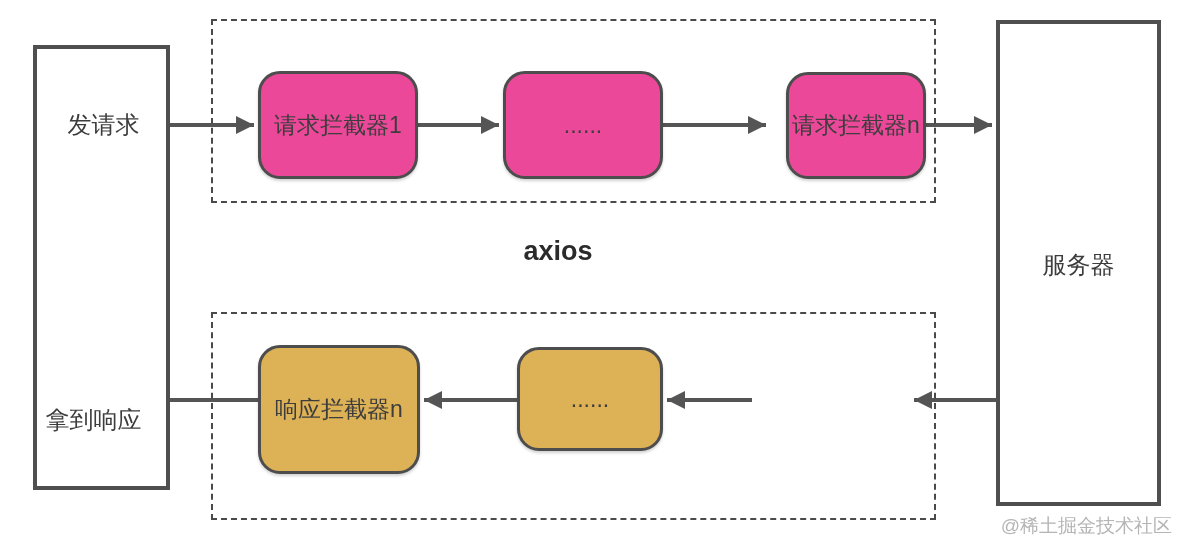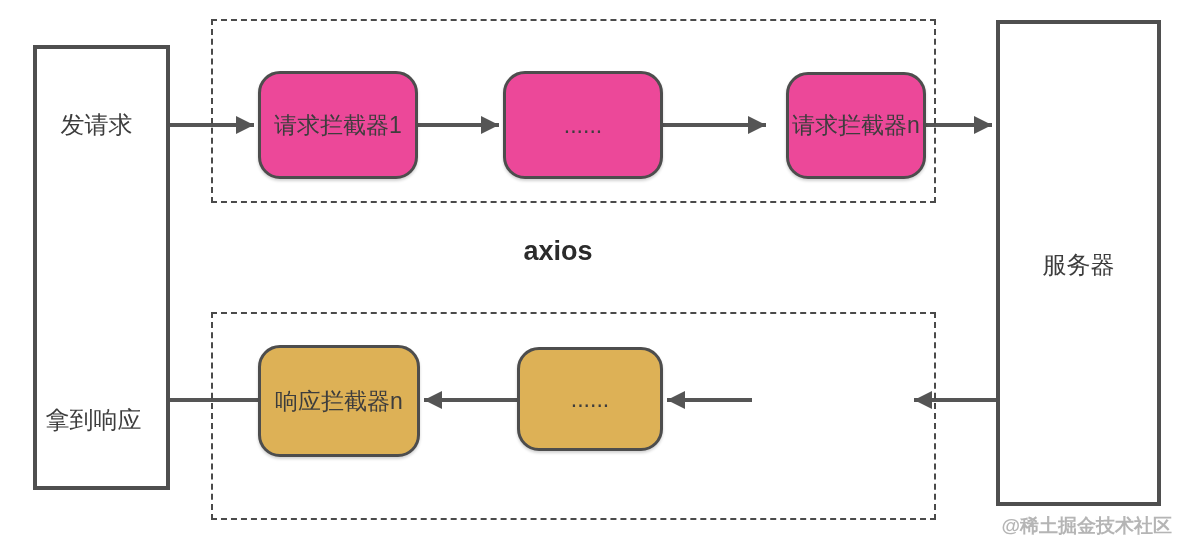--- a/index.html
+++ b/index.html
@@ -57,21 +57,20 @@
     font-weight: bold;
     text-align: center;
     line-height: 40px;
   }
 
   .watermark {
     color: #b5b5b5;
     font-size: 19px;
     white-space: nowrap;
     text-align: right;
-    font-weight: bold;
   }
 
   svg.arrow-layer {
     position: absolute;
     left: 0; top: 0;
     width: 1178px;
     height: 545px;
     pointer-events: none;
   }
 </style>
@@ -92,31 +91,31 @@
     <line x1="663" y1="125" x2="766" y2="125" stroke="#555555" stroke-width="4" marker-end="url(#ah)"></line>
     <line x1="910" y1="125" x2="992" y2="125" stroke="#555555" stroke-width="4" marker-end="url(#ah)"></line>
 
     <line x1="996" y1="400" x2="914" y2="400" stroke="#555555" stroke-width="4" marker-end="url(#ah)"></line>
     <line x1="752" y1="400" x2="667" y2="400" stroke="#555555" stroke-width="4" marker-end="url(#ah)"></line>
     <line x1="517" y1="400" x2="424" y2="400" stroke="#555555" stroke-width="4" marker-end="url(#ah)"></line>
     <line x1="258" y1="400" x2="151" y2="400" stroke="#555555" stroke-width="4" marker-end="url(#ah)"></line>
   </svg>
 
   <div class="abs endpoint-box" style="left:33px; top:45px; width:137px; height:445px;"></div>
-  <div class="abs endpoint-label" style="left:33px; top:105px; width:127px;">发请求</div>
+  <div class="abs endpoint-label" style="left:40px; top:105px; width:127px;">发请求</div>
   <div class="abs endpoint-label" style="left:30px; top:384px; width:127px;margin-top:16px;">拿到响应</div>
 
   <div class="abs pipeline" style="left:211px; top:19px; width:725px; height:184px;"></div>
   <div class="abs node request" style="left:258px; top:71px; width:160px; height:108px;">请求拦截器1</div>
   <div class="abs node request" style="left:503px; top:71px; width:160px; height:108px;">......</div>
   <div class="abs node request" style="left:770px; top:72px; width:140px; height:107px;margin-left:16px;">请求拦截器n</div>
 
   <div class="abs axios-title" style="left:478px; top:231px; width:160px; height:40px;">axios</div>
 
   <div class="abs pipeline" style="left:211px; top:312px; width:725px; height:208px;"></div>
-  <div class="abs node response" style="left:258px; top:345px; width:162px; height:112px;">响应拦截器n</div>
+  <div class="abs node response" style="left:258px; top:345px; width:162px; height:129px;">响应拦截器n</div>
   <div class="abs node response" style="left:517px; top:347px; width:146px; height:104px;">......</div>
 
   <div class="abs endpoint-box" style="left:996px; top:20px; width:165px; height:486px;"></div>
   <div class="abs endpoint-label" style="left:996px; top:245px; width:165px;">服务器</div>
 
   <div class="abs watermark" style="left:960px; top:513px; width:212px;">@稀土掘金技术社区</div>
 </div>
 
 </body></html>

